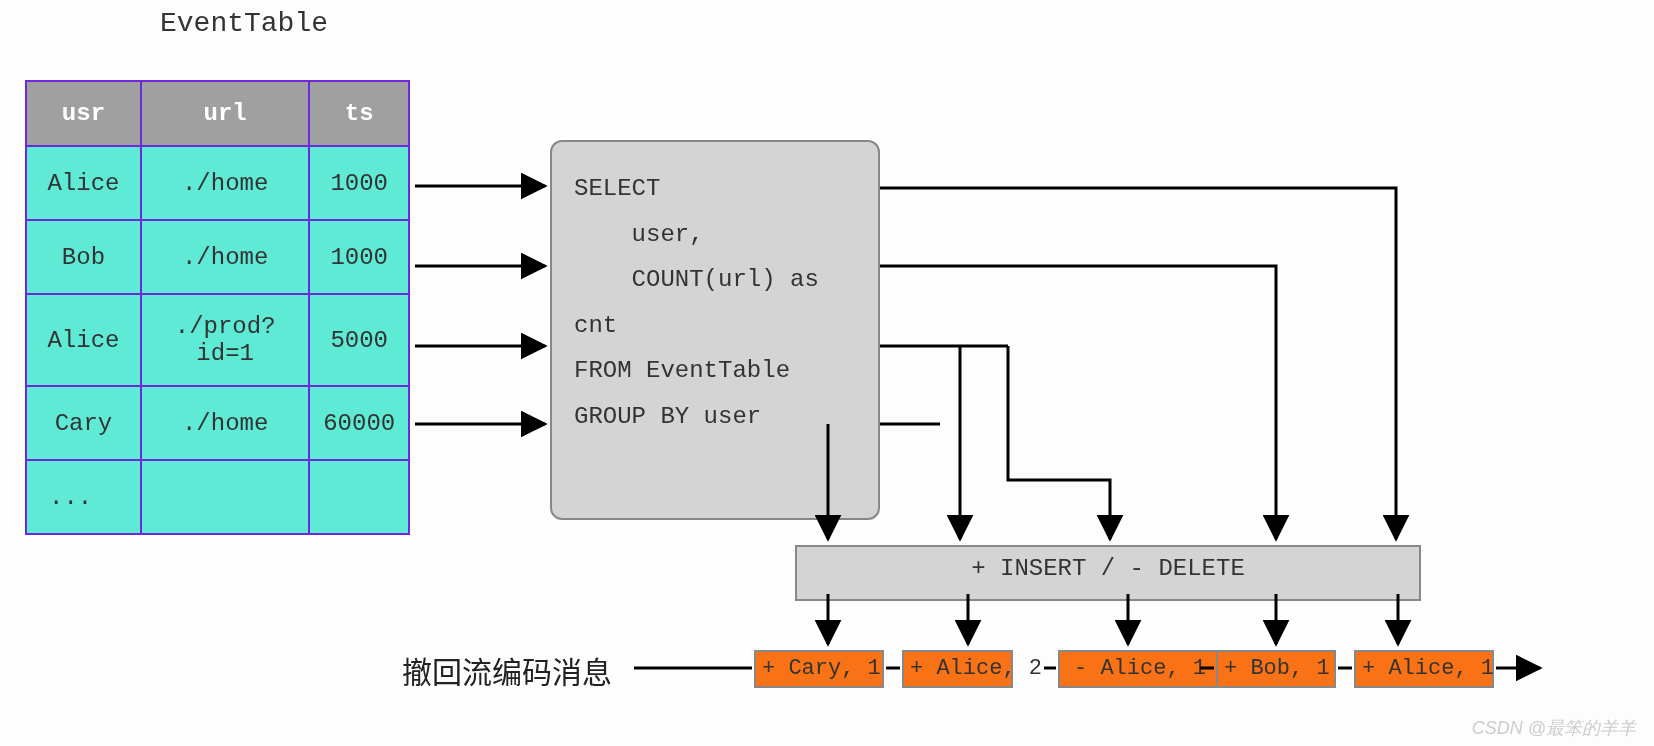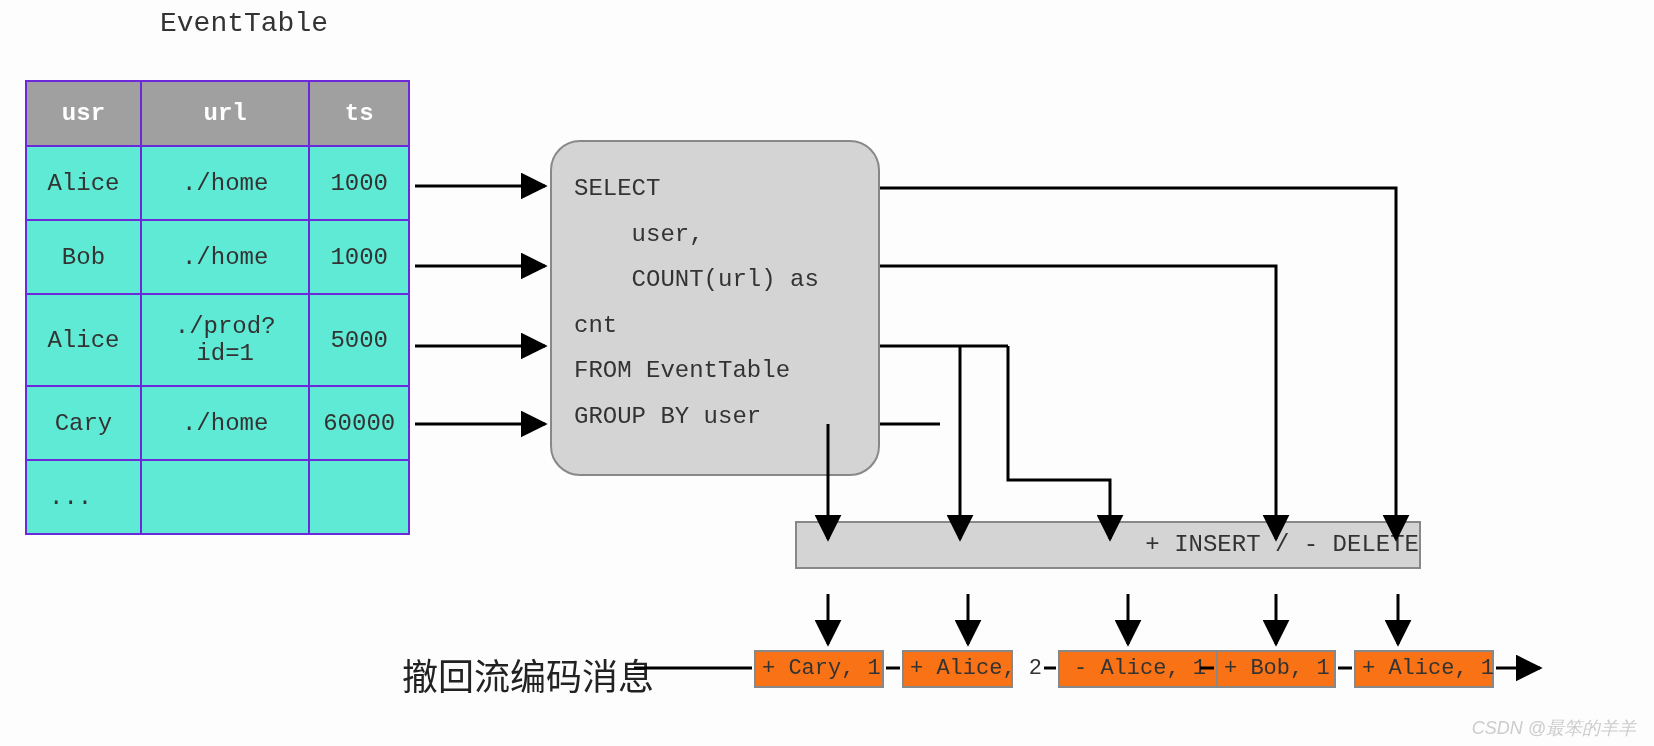--- a/index.html
+++ b/index.html
@@ -43,49 +43,49 @@
   .event-table td {
     background: #5eead4;
     height: 74px;
   }
   .event-table td.dots { text-align: left; padding-left: 22px;}
   .sql-box {
     position: absolute;
     left: 550px;
     top: 140px;
     width: 330px;
-    height: 336px;
+    height: 380px;
     background: #d4d4d4;
     border: 2px solid #888;
-    border-radius: 30px;
+    border-radius: 12px;
     padding: 24px 22px;
     font-size: 24px;
     color: #333;
     line-height: 1.9;
     white-space: pre;
     overflow: hidden;
   }
   .insdel-box {
     position: absolute;
     left: 795px;
-    top: 521px;
+    top: 545px;
     width: 626px;
-    height: 48px;
+    height: 56px;
     background: #d4d4d4;
     border: 2px solid #888;
     font-size: 24px;
     color: #333;
-    text-align: right;
+    text-align: center;
     line-height: 44px;
   }
   .label-retract {
     position: absolute;
     left: 402px;
     top: 648px;
-    font-size: 36px;
+    font-size: 30px;
     font-family: "SimSun", "Noto Sans CJK SC", sans-serif;
     color: #222;
   }
   .msg-box {
     position: absolute;
     top: 650px;
     height: 38px;
     background: #f97316;
     border: 2px solid #888;
     font-size: 22px;

